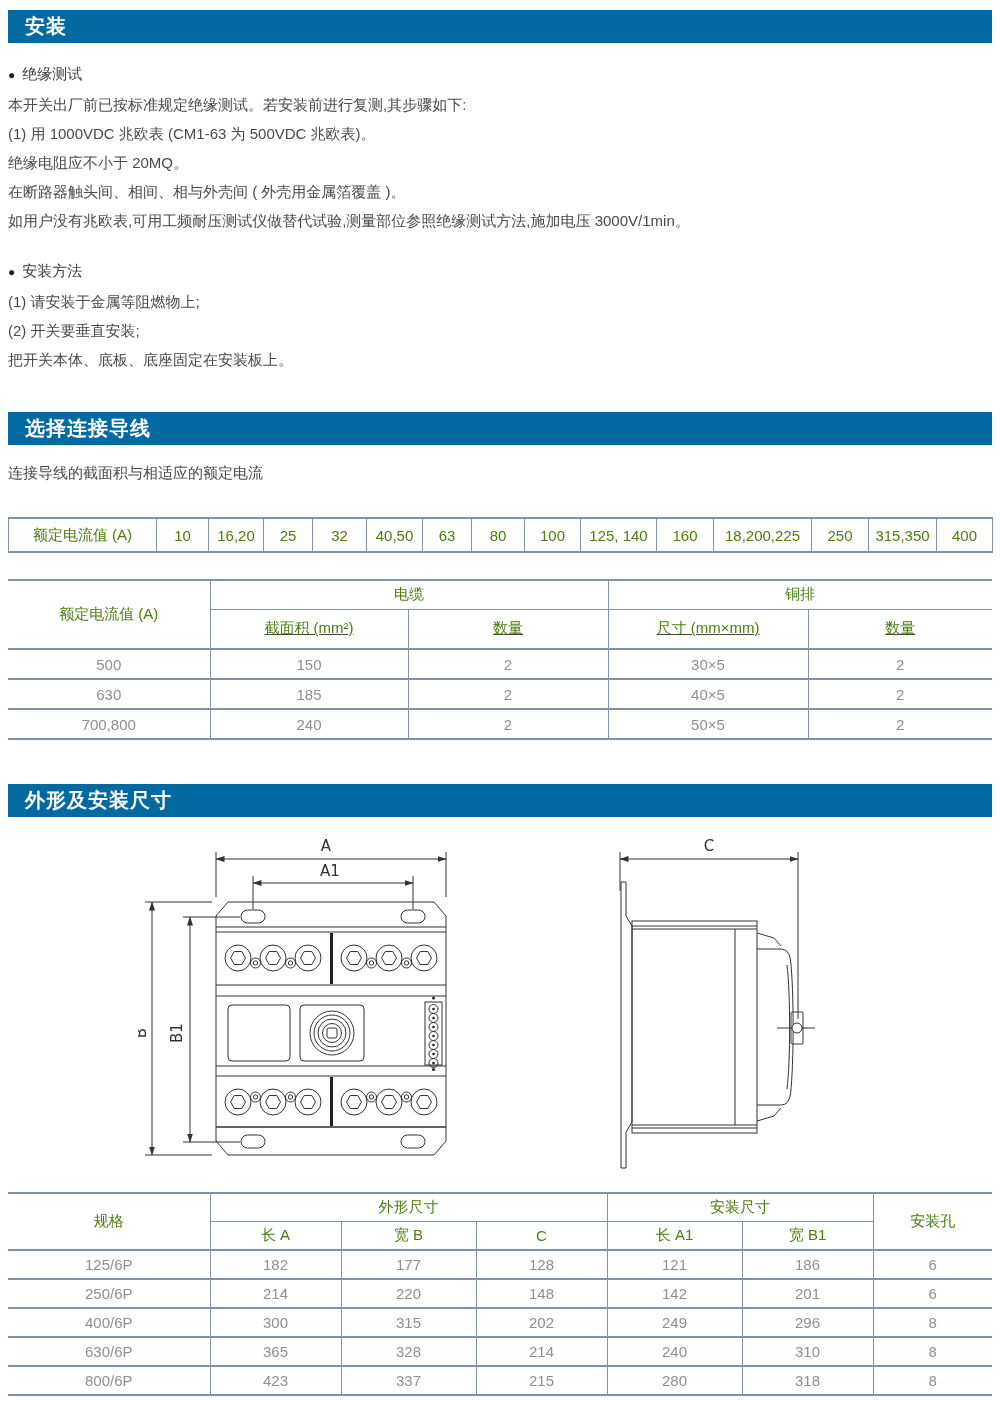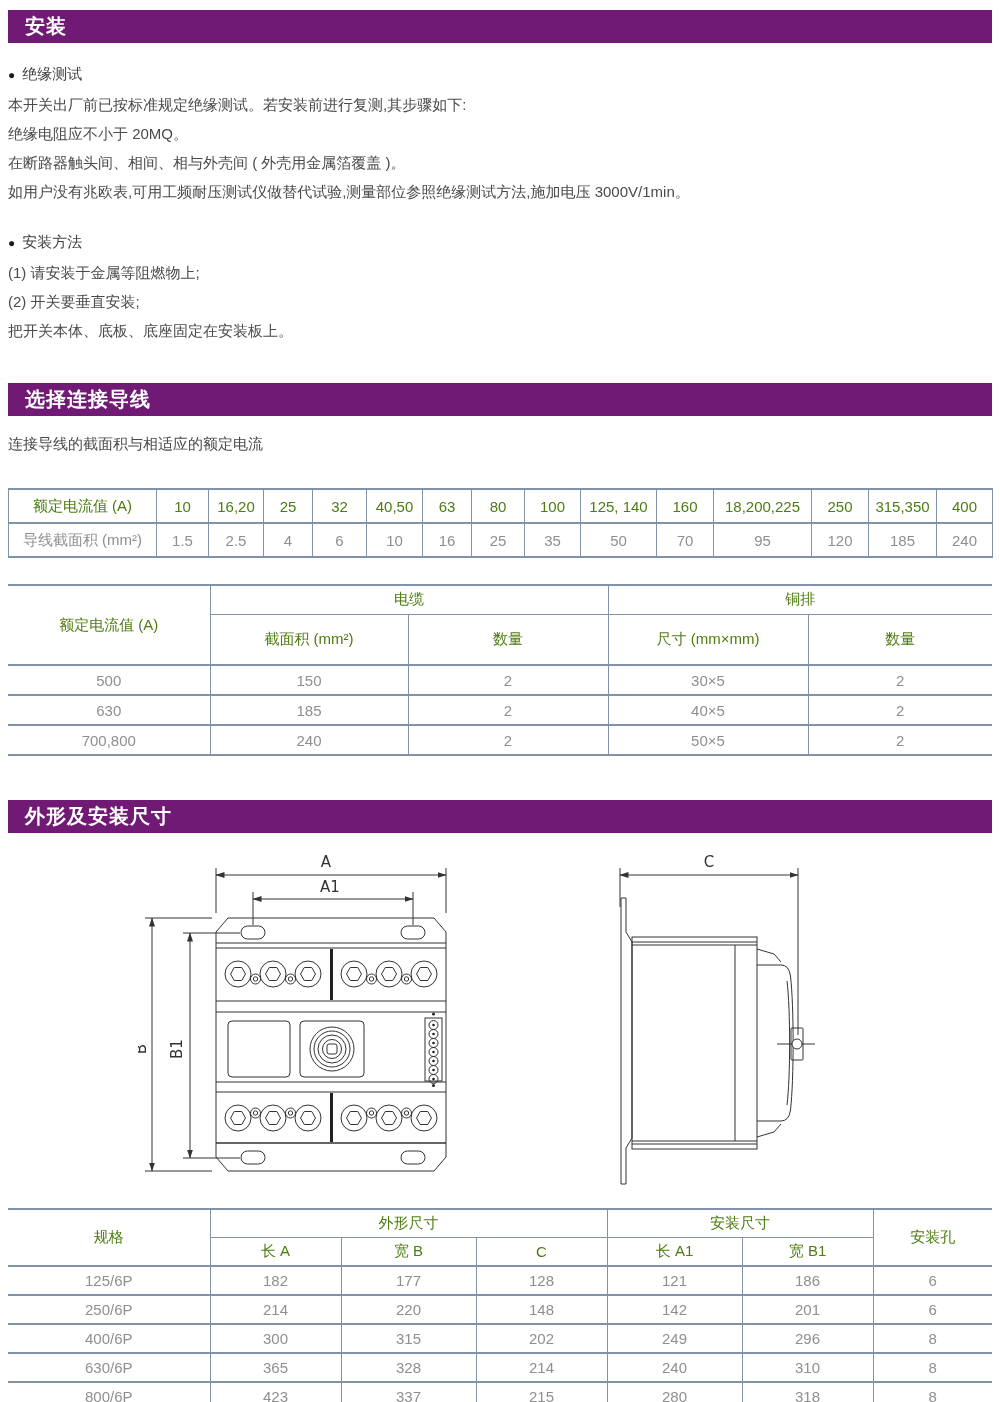--- a/index.html
+++ b/index.html
@@ -4,21 +4,21 @@
 <style>
   * { margin:0; padding:0; box-sizing:border-box; }
   html,body { background:#ffffff; }
   body {
     width:1000px; height:1402px; overflow:hidden; position:relative;
     font-family:"Liberation Sans","DejaVu Sans",sans-serif;
     color:#454545;
   }
   .bar {
     margin:16px 8px; height:33px; line-height:33px;
-    background:#701a75; color:#ffffff;
+    background:#0369a1; color:#ffffff;
     font-size:20px; font-weight:bold; padding-left:17px;
     letter-spacing:1px;
   }
   .bar1 { margin-top:10px; }
   .bar2 { margin-top:38px; }
   .bar3 { margin-top:44px; }
   .textblock { margin:0 8px; font-size:15px; }
   .bullet-line { margin-top:12px; line-height:29px; color:#3f3f3f; }
   .bullet-line .dot { font-size:12px; margin-right:7px; color:#1a1a1a; }
   .bullet-line.second { margin-top:21px; }
@@ -33,21 +33,21 @@
   td, th { border-left:1px solid #8093a9; border-bottom:2px solid #8093a9;
            font-weight:normal; padding:0; overflow:hidden; white-space:nowrap; }
   .c0 { border-left:none; }
   .thin-b { border-bottom:1px solid #8093a9; }
   .hd { color:#4d7c0f; }
   .mut { color:#8f8f8f; }
   .t1 { margin-top:32px; border-left:1px solid #8093a9; border-right:1px solid #8093a9; }
   .t1 tr { height:34px; }
   .t2 { margin-top:26px; }
   .t2 .gh { height:29px; }
-  .t2 .sh { height:51px; }
+  .t2 .sh { height:40px;text-decoration:underline; }
   .t2 .r  { height:30px; }
   .t3 { margin-top:7px; }
   .t3 .gh { height:28px; }
   .t3 .sh { height:29px; }
   .t3 .r  { height:29px; }
 
   .diagram-wrap { position:relative; height:352px; margin-top:8px; }
   .front-svg { position:absolute; left:138px; top:0; }
   .side-svg  { position:absolute; left:585px; top:0; }
   .ln   { stroke:#333333; stroke-width:1; fill:none; }
@@ -58,20 +58,21 @@
 </head>
 <body>
 
 <div class="bar bar1">安装</div>
 
 <div class="textblock">
   <div class="bullet-line">
     <span class="dot">●</span><span>绝缘测试</span>
   </div>
   <div class="pline">本开关出厂前已按标准规定绝缘测试。若安装前进行复测,其步骤如下:</div>
+  <div class="pline">(1) 用 1000VDC 兆欧表 (CM1-63 为 500VDC 兆欧表)。</div>
   <div class="pline">绝缘电阻应不小于 20MQ。</div>
   <div class="pline">在断路器触头间、相间、相与外壳间 ( 外壳用金属箔覆盖 )。</div>
   <div class="pline">如用户没有兆欧表,可用工频耐压测试仪做替代试验,测量部位参照绝缘测试方法,施加电压 3000V/1min。</div>
 
   <div class="bullet-line second">
     <span class="dot">●</span><span>安装方法</span>
   </div>
   <div class="pline">(1) 请安装于金属等阻燃物上;</div>
   <div class="pline">(2) 开关要垂直安装;</div>
   <div class="pline">把开关本体、底板、底座固定在安装板上。</div>
@@ -109,37 +110,20 @@
     <td class="hd">63</td>
     <td class="hd">80</td>
     <td class="hd">100</td>
     <td class="hd">125, 140</td>
     <td class="hd">160</td>
     <td class="hd">18,200,225</td>
     <td class="hd">250</td>
     <td class="hd">315,350</td>
     <td class="hd">400</td>
   </tr>
-  <tr>
-    <td class="c0 mut">导线截面积 (mm²)</td>
-    <td class="mut">1.5</td>
-    <td class="mut">2.5</td>
-    <td class="mut">4</td>
-    <td class="mut">6</td>
-    <td class="mut">10</td>
-    <td class="mut">16</td>
-    <td class="mut">25</td>
-    <td class="mut">35</td>
-    <td class="mut">50</td>
-    <td class="mut">70</td>
-    <td class="mut">95</td>
-    <td class="mut">120</td>
-    <td class="mut">185</td>
-    <td class="mut">240</td>
-  </tr>
 </tbody>
   </table>
 
 <table class="t2">
   <colgroup>
     <col style="width:202px">
       <col style="width:198px">
       <col style="width:200px">
     <col style="width:200px">
       <col style="width:184px">

